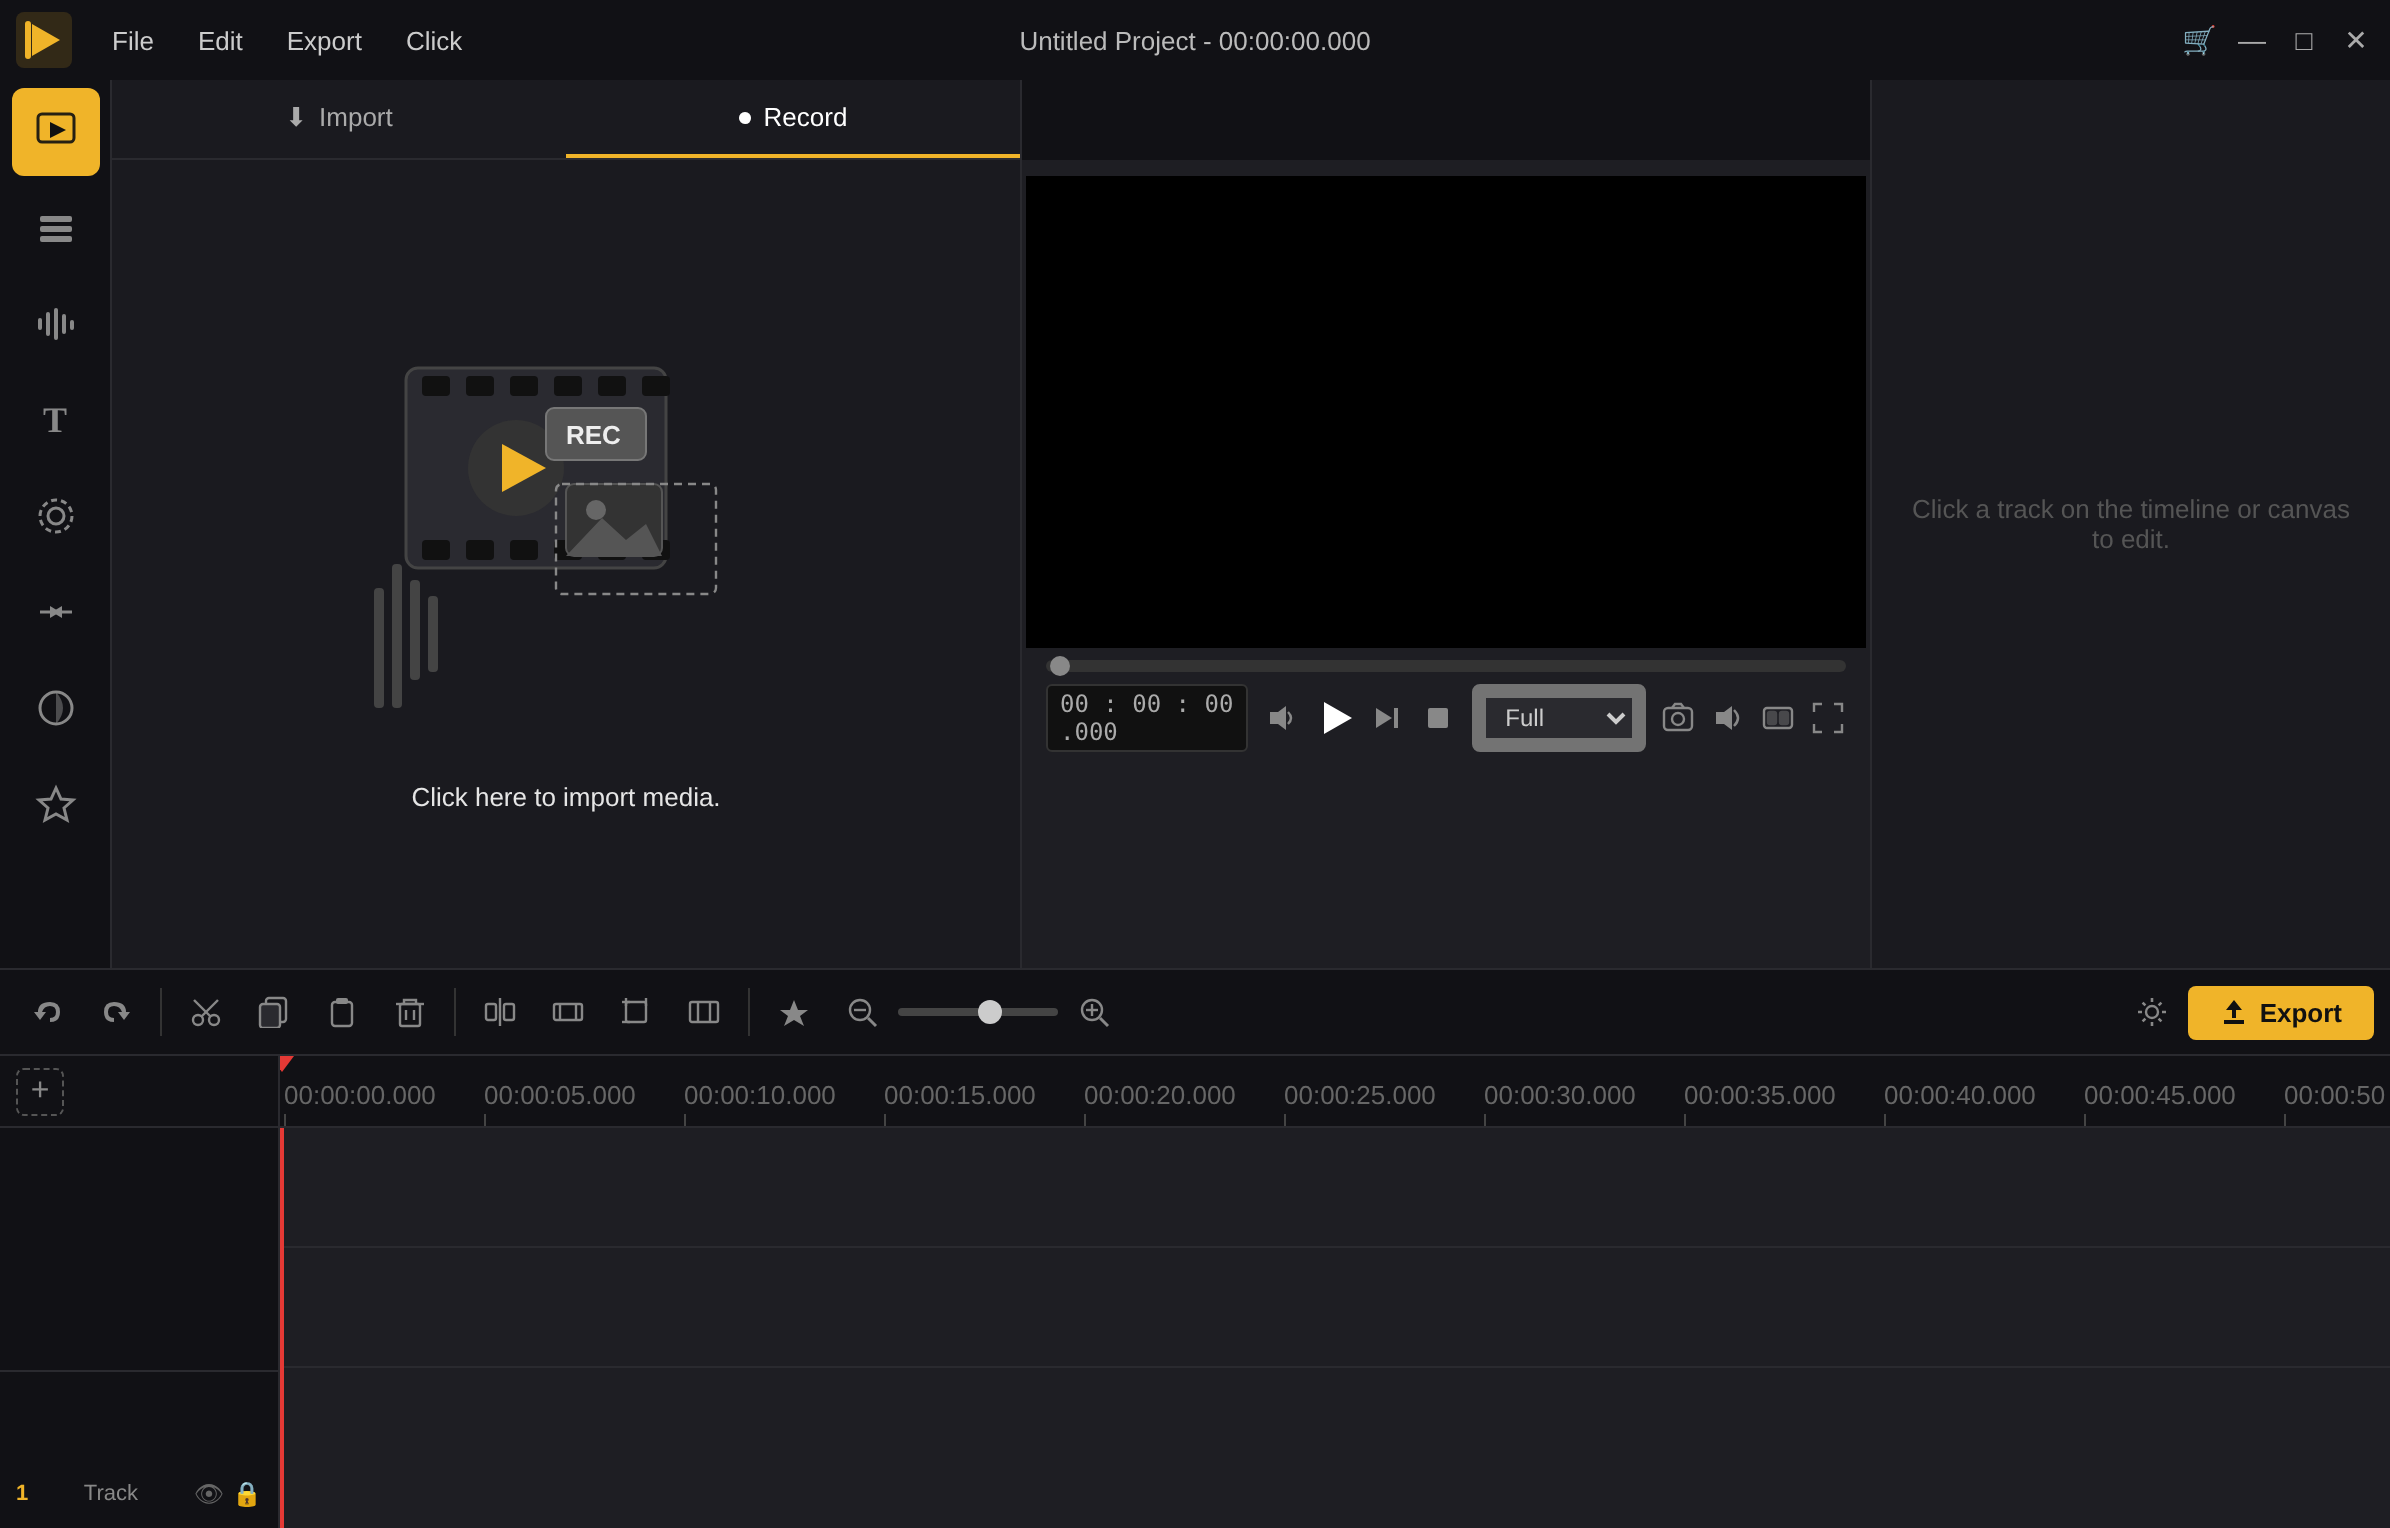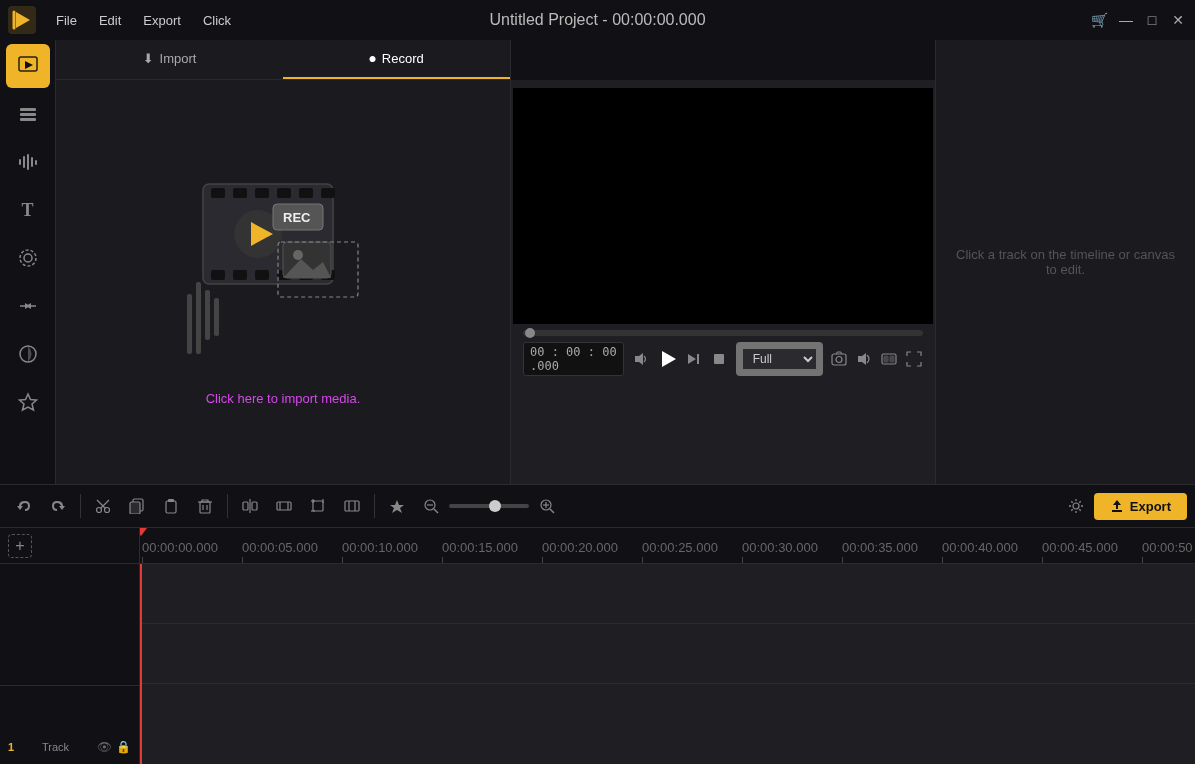--- a/index.html
+++ b/index.html
@@ -40,21 +40,21 @@
       display: flex;
       gap: 14px;
       font-size: 13px;
       color: #ccc;
     }
     .menu-items span {
       cursor: pointer;
       padding: 2px 4px;
     }
     .titlebar-center {
-      font-size: 16px;
+      font-size: 13px;
       color: #bbb;
       position: absolute;
       left: 50%;
       transform: translateX(-50%);
     }
     .titlebar-right {
       display: flex;
       gap: 8px;
       align-items: center;
     }
@@ -141,21 +141,21 @@
     .media-icon-area {
       width: 220px;
       height: 220px;
       display: flex;
       align-items: center;
       justify-content: center;
       position: relative;
     }
     .media-placeholder-text {
       font-size: 13px;
-      color: #d946ef;
+      color: #e5e5e5;
     }
 
     
     .preview-panel {
       flex: 1;
       background: #1e1e23;
       display: flex;
       flex-direction: column;
     }
     .preview-top {

